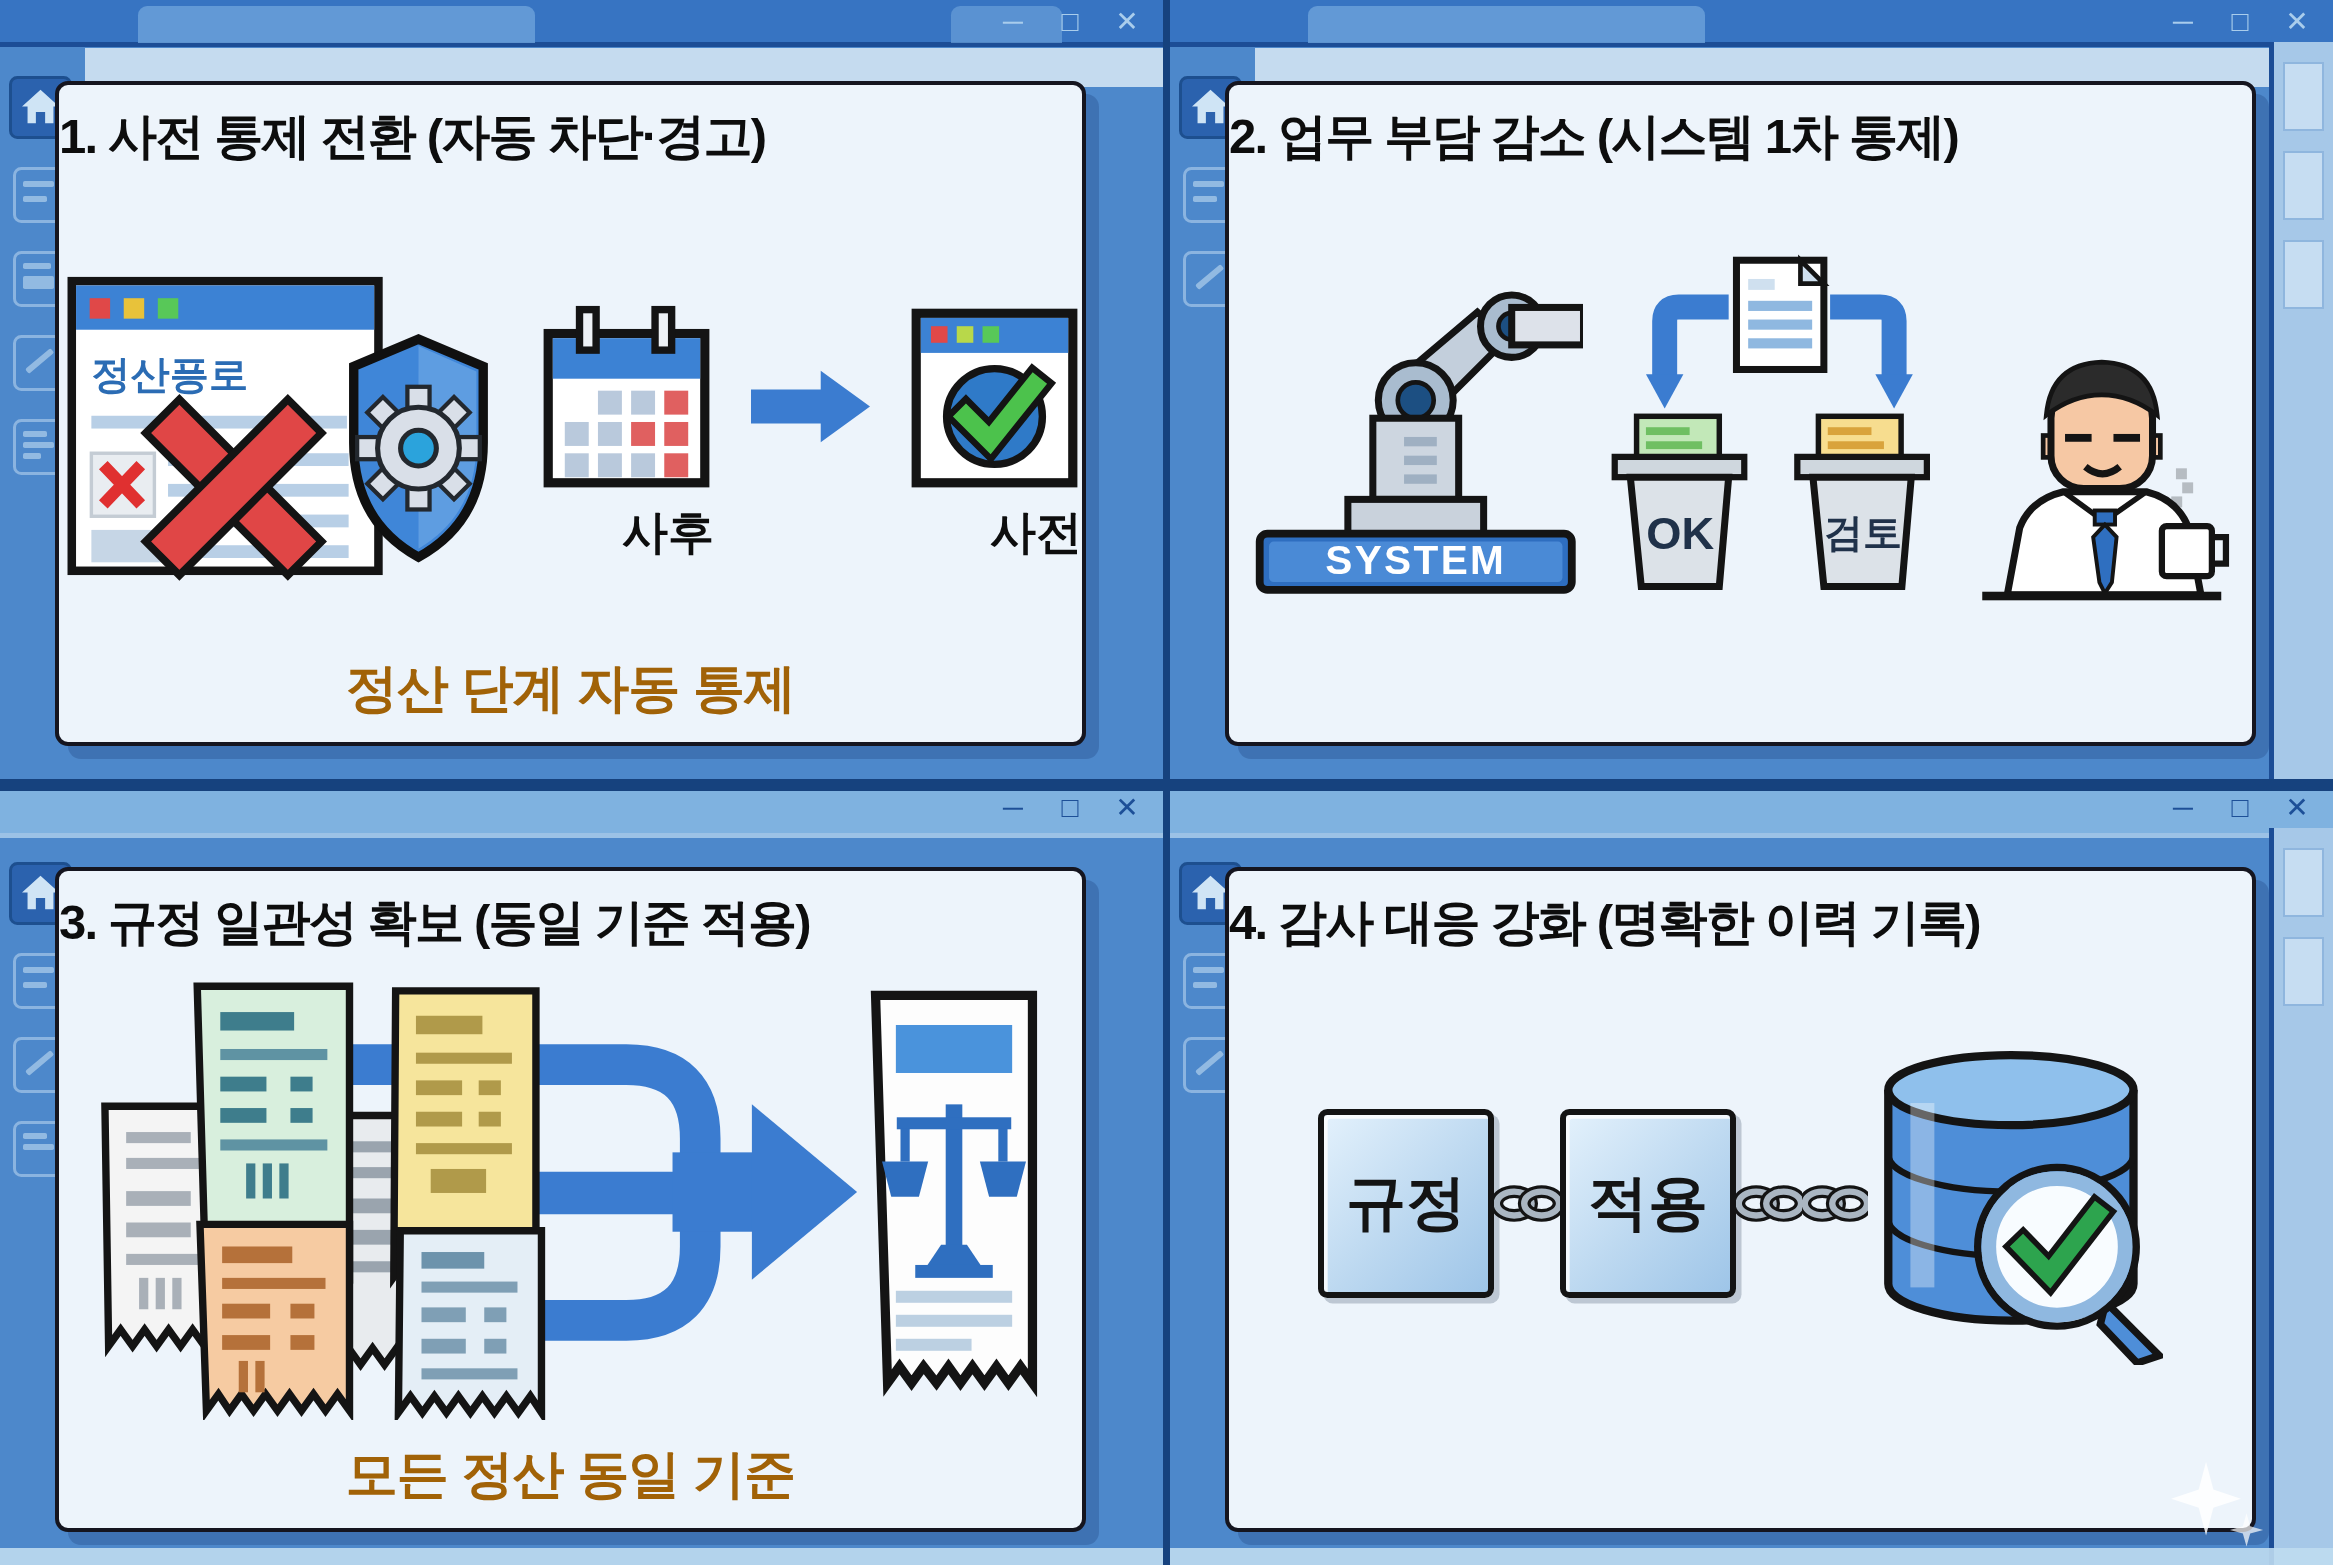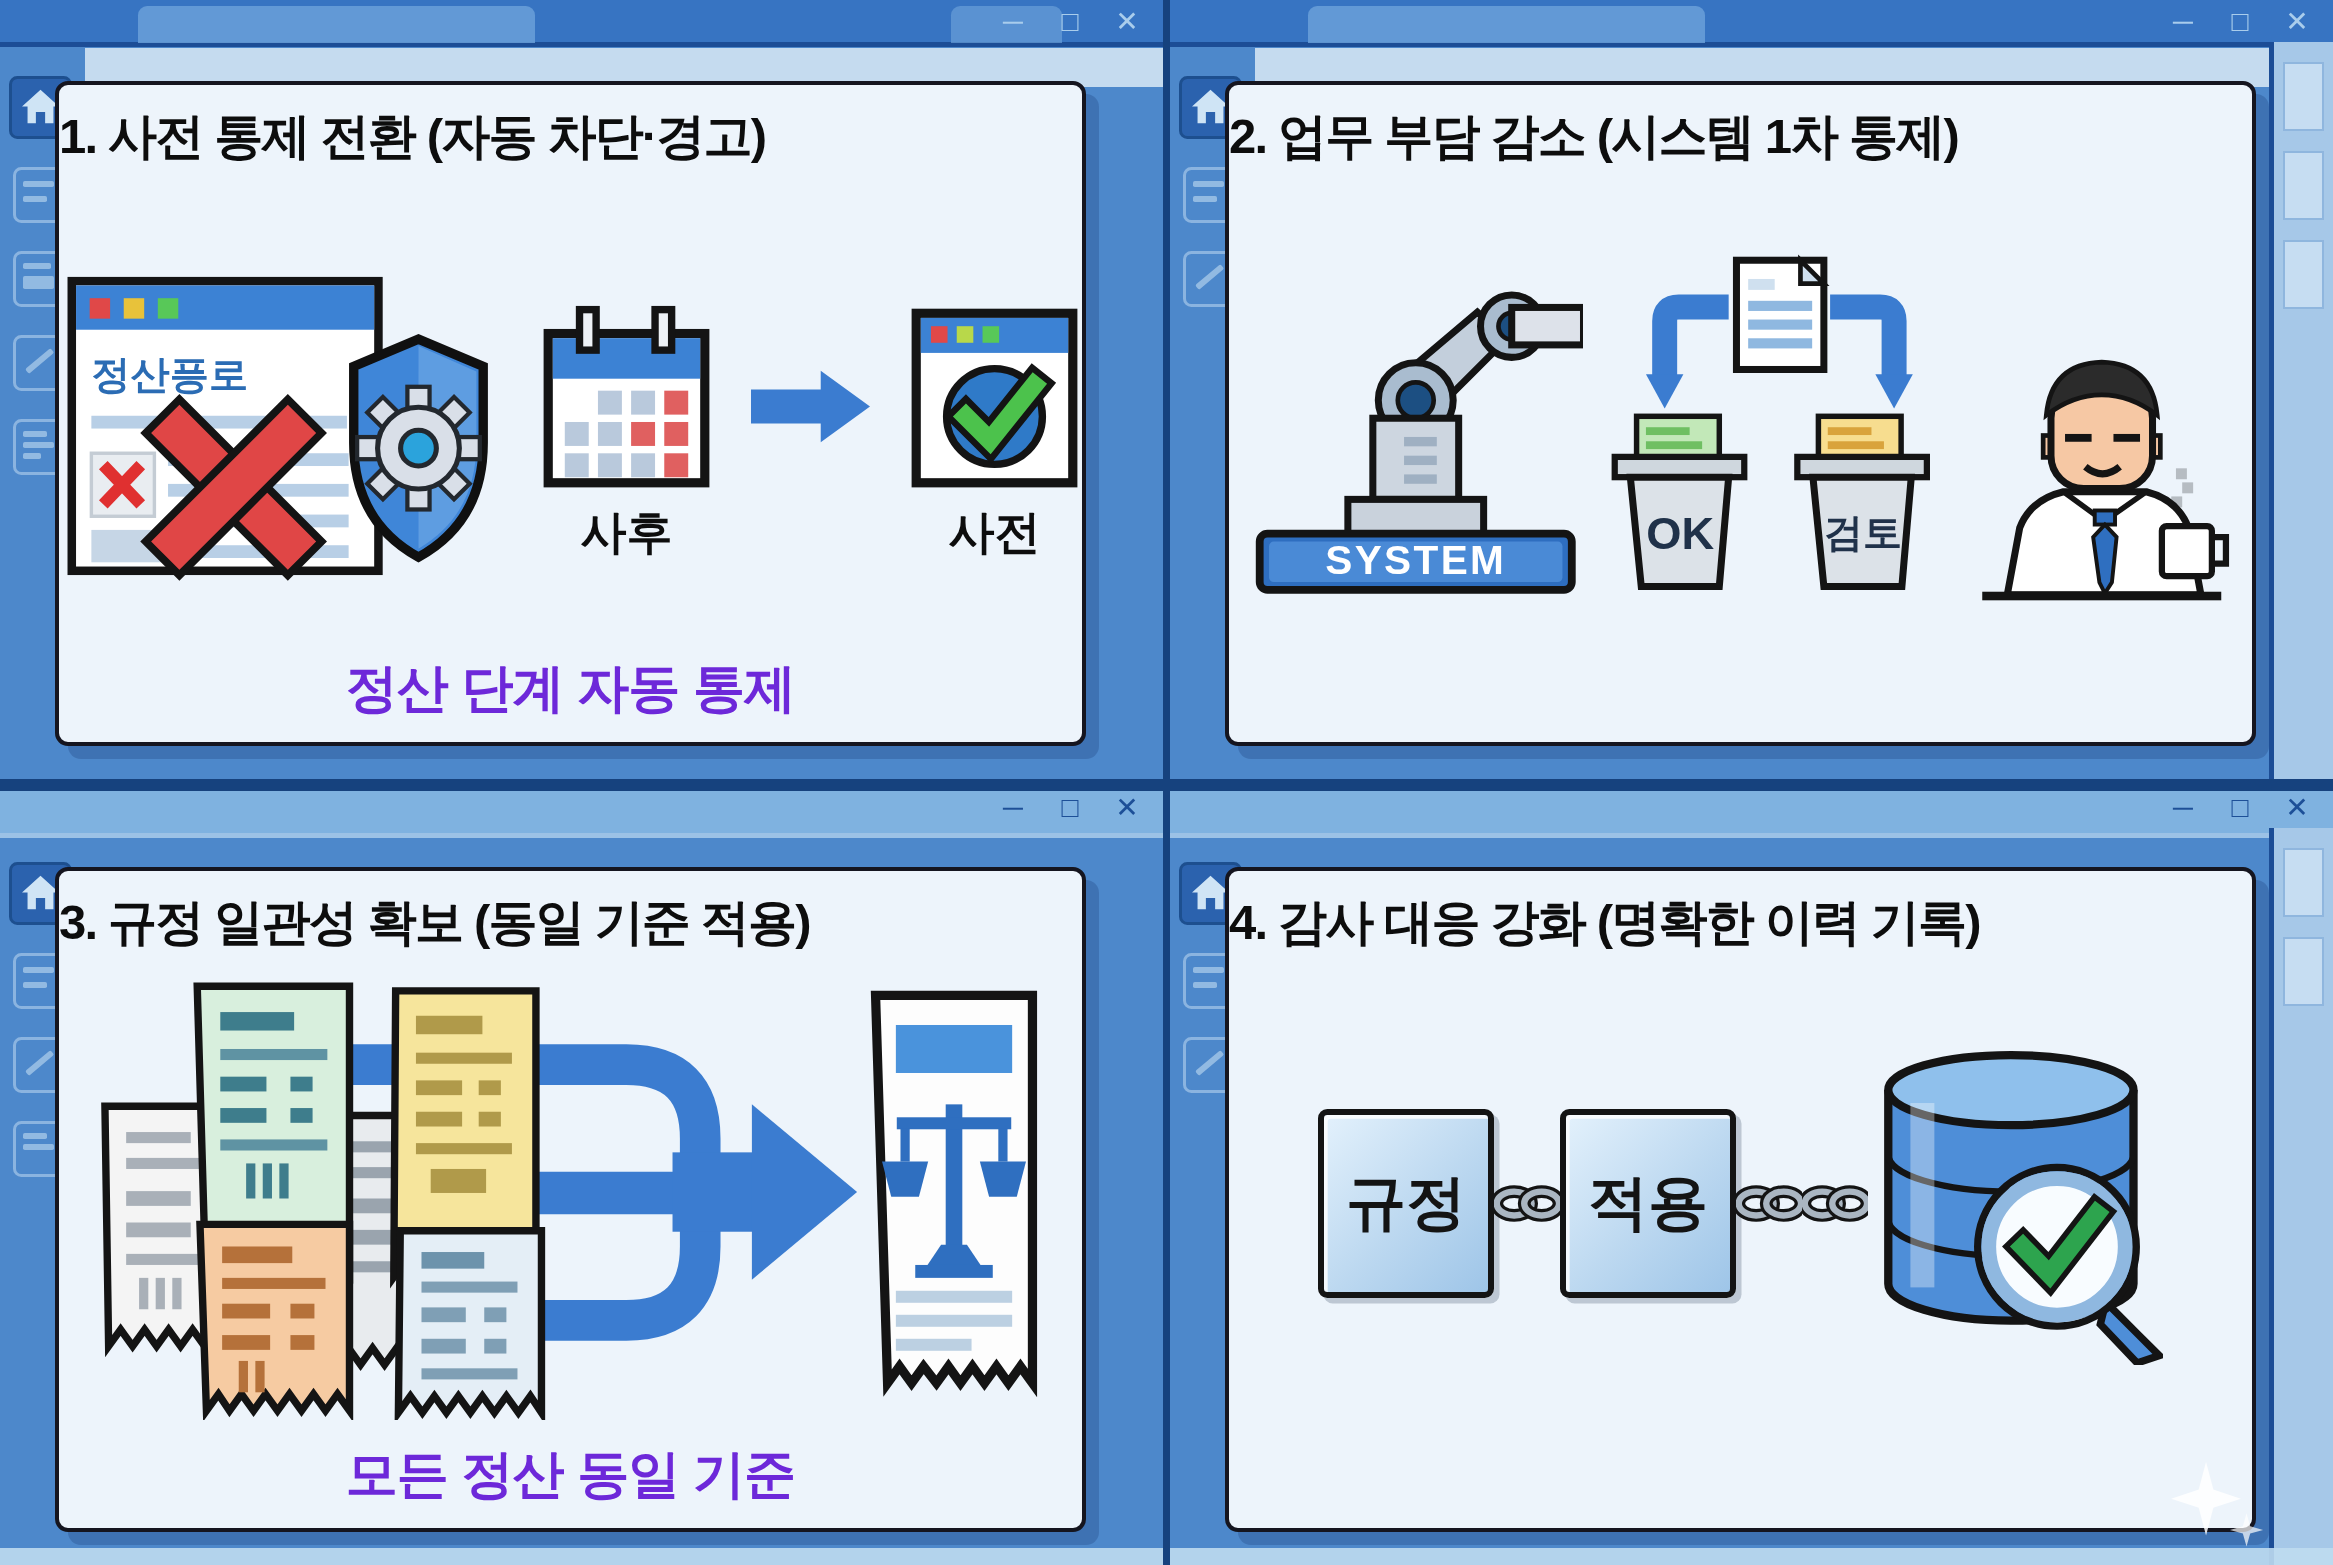--- a/index.html
+++ b/index.html
@@ -21,27 +21,27 @@
   .side-icon .bar{position:absolute;left:7.4px;height:5.5px;background:rgba(216,236,250,.5);border-radius:1.8px;}
   .side-icon.active{background:#2b62ae;border-color:#1d4f8f;width:57px;height:57px;}
   .side-icon.active svg{position:absolute;left:8.3px;top:9.2px;}
   .scrollstrip{position:absolute;right:0;top:42px;bottom:0;width:59px;background:#a6c8e8;border-left:5.5px solid #1c4d96;z-index:0;}
   .scrollstrip .blk{width:37px;margin:20px auto 0;height:65px;background:#c6ddf2;border:2.8px solid #8fb6de;}
   .bottomband{position:absolute;left:0;right:0;bottom:0;height:16.6px;background:#bfdcf0;opacity:.9;z-index:0;}
 
   
   .card{position:absolute;left:55px;top:81px;width:1023px;height:657px;background:#edf4fb;border:4.6px solid #15151f;border-radius:13px;box-shadow:13px 13px 0 rgba(40,80,140,.38);z-index:2;}
   .card-title{position:absolute;top:18.5px;left:0;width:100%;font-size:49px;font-weight:bold;color:#0d0d0d;letter-spacing:-1.8px;white-space:nowrap;}
-  .card-caption{position:absolute;bottom:18.5px;left:0;width:100%;text-align:center;font-size:52px;font-weight:bold;color:#6d28d9;letter-spacing:-0.9px;}
+  .card-caption{position:absolute;bottom:18.5px;left:0;width:100%;text-align:center;font-size:52px;font-weight:bold;color:#a16207;letter-spacing:-0.9px;}
   .zone{position:absolute;left:0;right:0;display:flex;}
   .zone1{top:155px;height:388px;align-items:center;justify-content:center;gap:37px;}
   .zone2{top:111px;height:434px;align-items:flex-end;justify-content:center;gap:13px;padding:0 18.5px;}
   .zone3{top:106px;height:443px;align-items:center;justify-content:center;}
   .zone4{top:138px;height:388px;align-items:center;justify-content:center;}
-  .icol{display:flex;flex-direction:column;align-items:center;gap:9px;}
+  .icol{display:flex;flex-direction:column;align-items:flex-end;gap:9px;}
   .ilabel{font-size:46px;font-weight:bold;color:#0d0d0d;}
 
   
   .chain-box{width:164px;height:177px;border:6.5px solid #141414;border-radius:9.2px;
     background:linear-gradient(135deg,#e3f1fc 0%,#bcd8f0 55%,#9ec5e8 100%);
     display:flex;align-items:center;justify-content:center;font-size:60px;font-weight:bold;color:#141414;
     box-shadow:inset 3.7px 3.7px 0 rgba(255,255,255,.8),5.5px 5.5px 0 rgba(20,40,70,.22);flex:0 0 auto;}
   .sparkle{position:absolute;left:997px;top:674px;z-index:4;}
 </style>
 </head>

